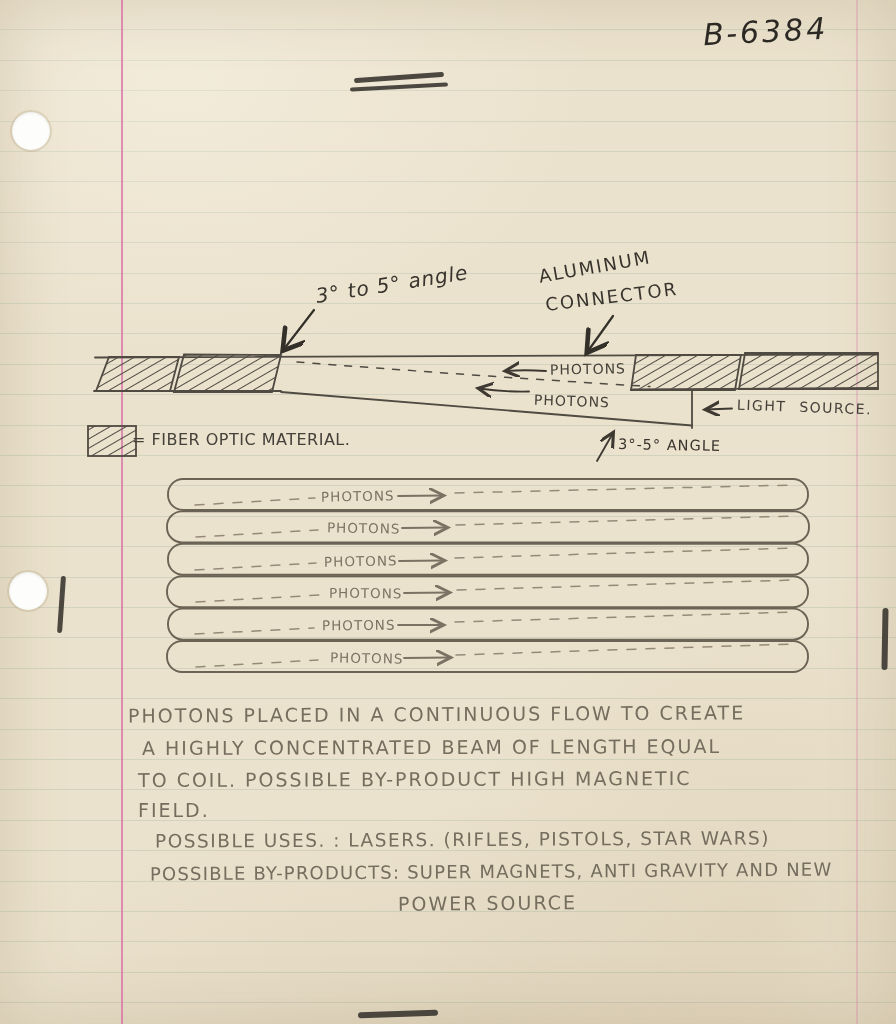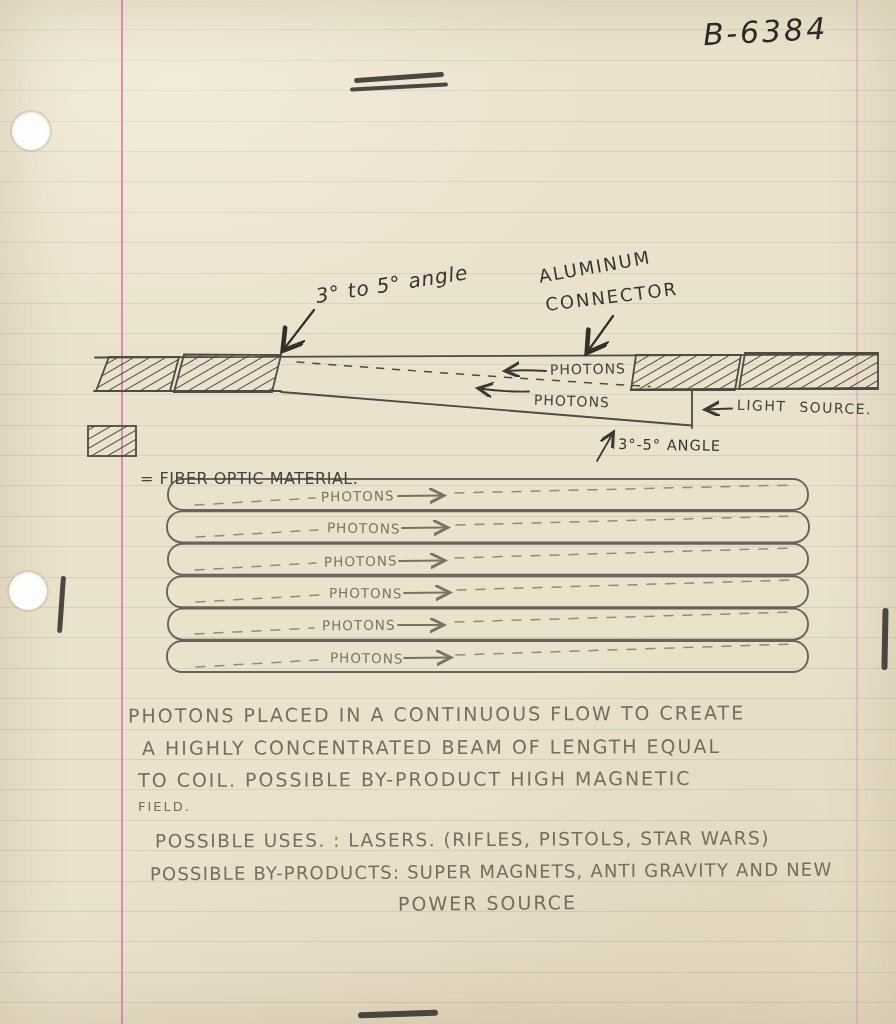--- a/index.html
+++ b/index.html
@@ -124,30 +124,30 @@
     </g>
   </svg>
 
   <div class="abs hw pen" style="left:315px;top:272px;font-size:20px;font-style:italic;letter-spacing:1px;transform:rotate(-9deg);color:#38342d;">3° to 5° angle</div>
   <div class="abs hw pen" style="left:538px;top:256px;font-size:18px;transform:rotate(-10deg);color:#38342d;">ALUMINUM</div>
   <div class="abs hw pen" style="left:545px;top:286px;font-size:18px;transform:rotate(-7deg);color:#38342d;">CONNECTOR</div>
   <div class="abs hw pen" style="left:550px;top:361px;font-size:14px;letter-spacing:1px;transform:rotate(-1deg);color:#44403a;">PHOTONS</div>
   <div class="abs hw pen" style="left:534px;top:393px;font-size:14px;letter-spacing:1px;transform:rotate(2deg);color:#44403a;">PHOTONS</div>
   <div class="abs hw pen" style="left:737px;top:399px;font-size:14px;letter-spacing:1.5px;word-spacing:7px;transform:rotate(2deg);color:#44403a;">LIGHT SOURCE.</div>
   <div class="abs hw pen" style="left:618px;top:437px;font-size:14.5px;letter-spacing:1px;transform:rotate(1deg);color:#38342d;">3°-5° ANGLE</div>
-  <div class="abs hw pen" style="left:140px;top:430px;font-size:16px;letter-spacing:0.5px;color:#44403a;margin-top:39px;">= FIBER OPTIC MATERIAL.</div>
+  <div class="abs hw pen" style="left:132px;top:430px;font-size:16px;letter-spacing:0.5px;color:#44403a;">= FIBER OPTIC MATERIAL.</div>
 
   <div class="abs hw pencil" style="left:321px;top:488px;font-size:13.5px;letter-spacing:1px;transform:rotate(-1deg);">PHOTONS</div>
   <div class="abs hw pencil" style="left:327px;top:520px;font-size:13.5px;letter-spacing:1px;transform:rotate(1deg);">PHOTONS</div>
   <div class="abs hw pencil" style="left:324px;top:553px;font-size:13.5px;letter-spacing:1px;transform:rotate(-1deg);">PHOTONS</div>
   <div class="abs hw pencil" style="left:329px;top:585px;font-size:13.5px;letter-spacing:1px;transform:rotate(0.5deg);">PHOTONS</div>
   <div class="abs hw pencil" style="left:322px;top:617px;font-size:13.5px;letter-spacing:1px;transform:rotate(-0.5deg);">PHOTONS</div>
   <div class="abs hw pencil" style="left:330px;top:650px;font-size:13.5px;letter-spacing:1px;transform:rotate(1deg);">PHOTONS</div>
 
   <div class="abs hw" style="left:128px;top:703px;font-size:19px;transform:rotate(-0.3deg);">PHOTONS PLACED IN A CONTINUOUS FLOW TO CREATE</div>
   <div class="abs hw" style="left:142px;top:736px;font-size:19px;transform:rotate(-0.2deg);">A HIGHLY CONCENTRATED BEAM OF LENGTH EQUAL</div>
   <div class="abs hw" style="left:138px;top:768px;font-size:19px;transform:rotate(-0.2deg);">TO COIL. POSSIBLE BY-PRODUCT HIGH MAGNETIC</div>
-  <div class="abs hw" style="left:138px;top:799px;font-size:13px;text-align:right;">FIELD.</div>
+  <div class="abs hw" style="left:138px;top:799px;font-size:19px;text-align:right;">FIELD.</div>
   <div class="abs hw" style="left:155px;top:829px;font-size:18.5px;letter-spacing:1.5px;transform:rotate(-0.3deg);">POSSIBLE USES. : LASERS. (RIFLES, PISTOLS, STAR WARS)</div>
   <div class="abs hw" style="left:150px;top:861px;font-size:18px;letter-spacing:1.2px;transform:rotate(-0.4deg);">POSSIBLE BY-PRODUCTS: SUPER MAGNETS, ANTI GRAVITY AND NEW</div>
   <div class="abs hw" style="left:398px;top:892px;font-size:19px;transform:rotate(-0.5deg);">POWER SOURCE</div>
 
 </div>
 
 </body></html>

